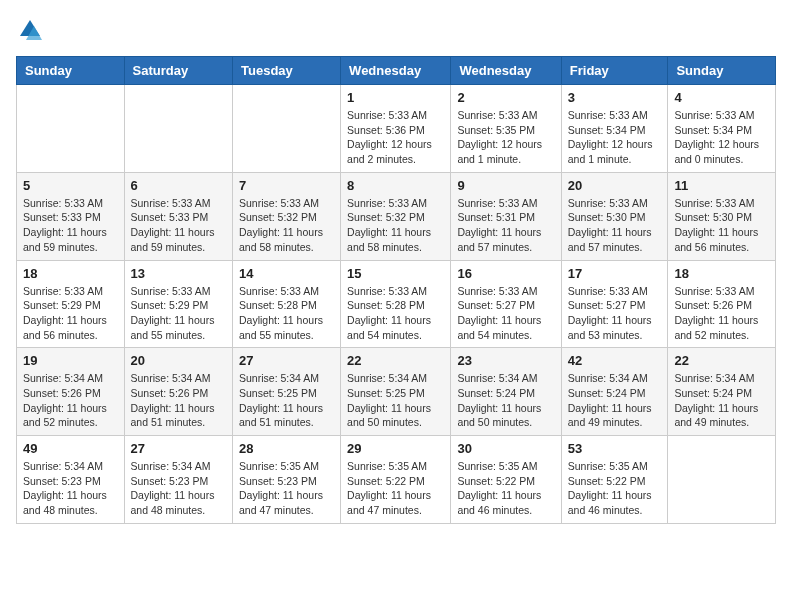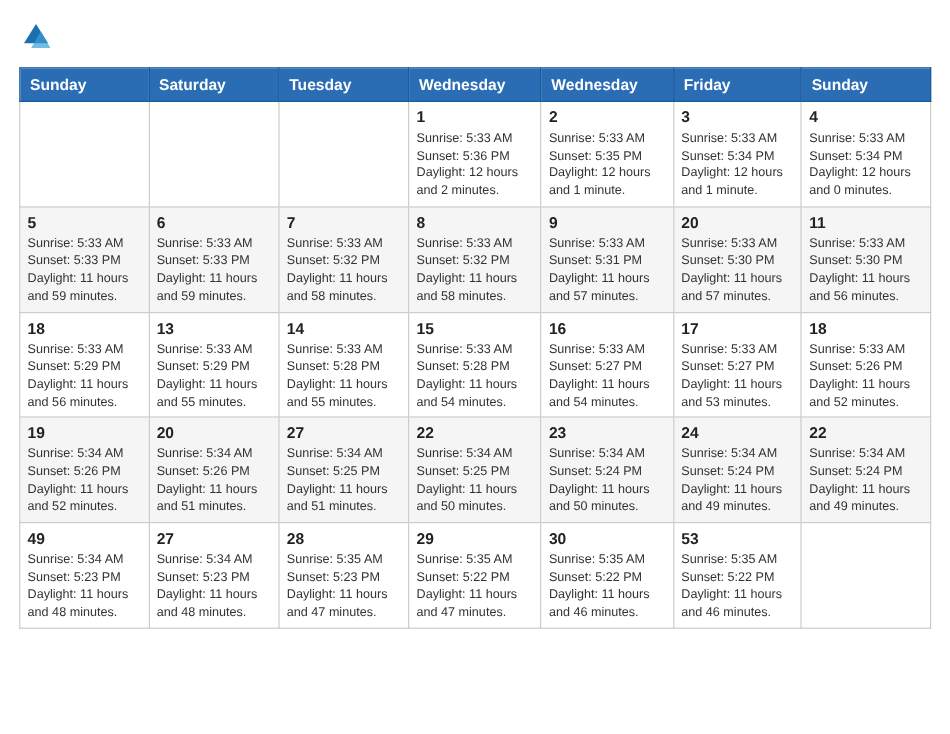--- a/index.html
+++ b/index.html
@@ -282,21 +282,21 @@
 and 50 minutes.</div>
         </td>
         <td>
           <div class="day-num">23</div>
           <div class="day-info" style="white-space: pre-line;">Sunrise: 5:34 AM
 Sunset: 5:24 PM
 Daylight: 11 hours
 and 50 minutes.</div>
         </td>
         <td>
-          <div class="day-num">24</div>
+          <div class="day-num">42</div>
           <div class="day-info" style="white-space: pre-line;">Sunrise: 5:34 AM
 Sunset: 5:24 PM
 Daylight: 11 hours
 and 49 minutes.</div>
         </td>
         <td>
           <div class="day-num">22</div>
           <div class="day-info" style="white-space: pre-line;">Sunrise: 5:34 AM
 Sunset: 5:24 PM
 Daylight: 11 hours

